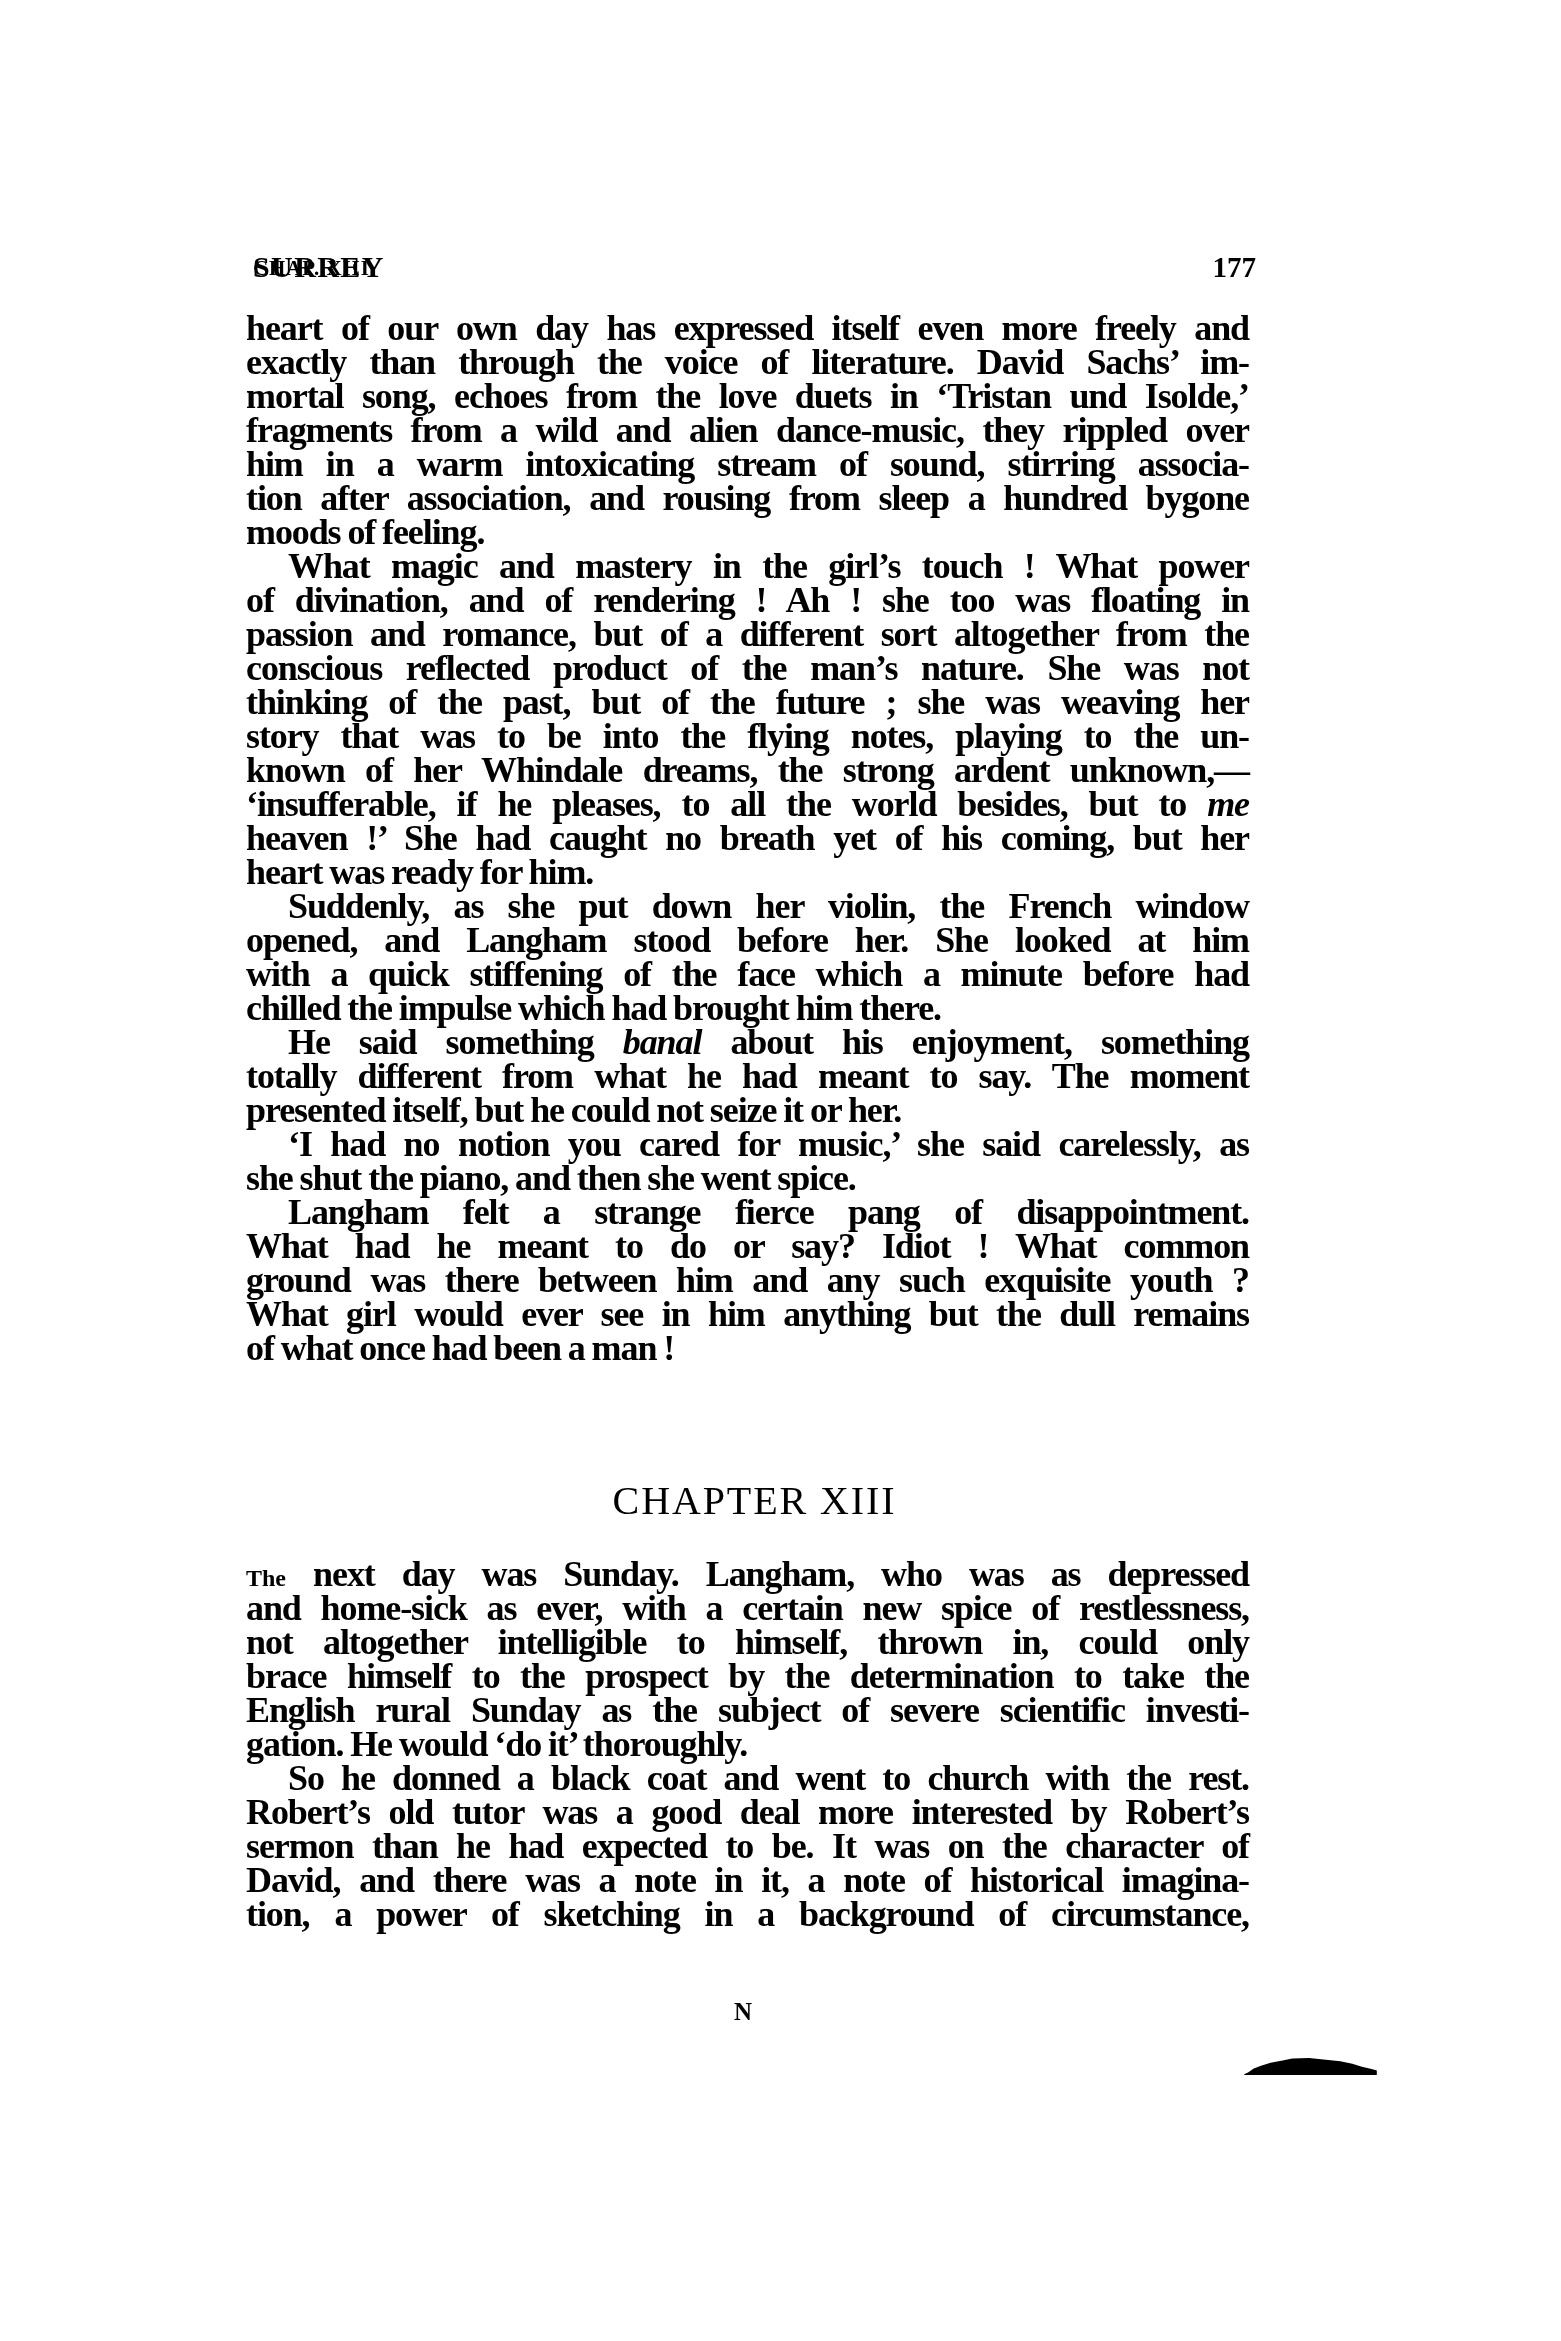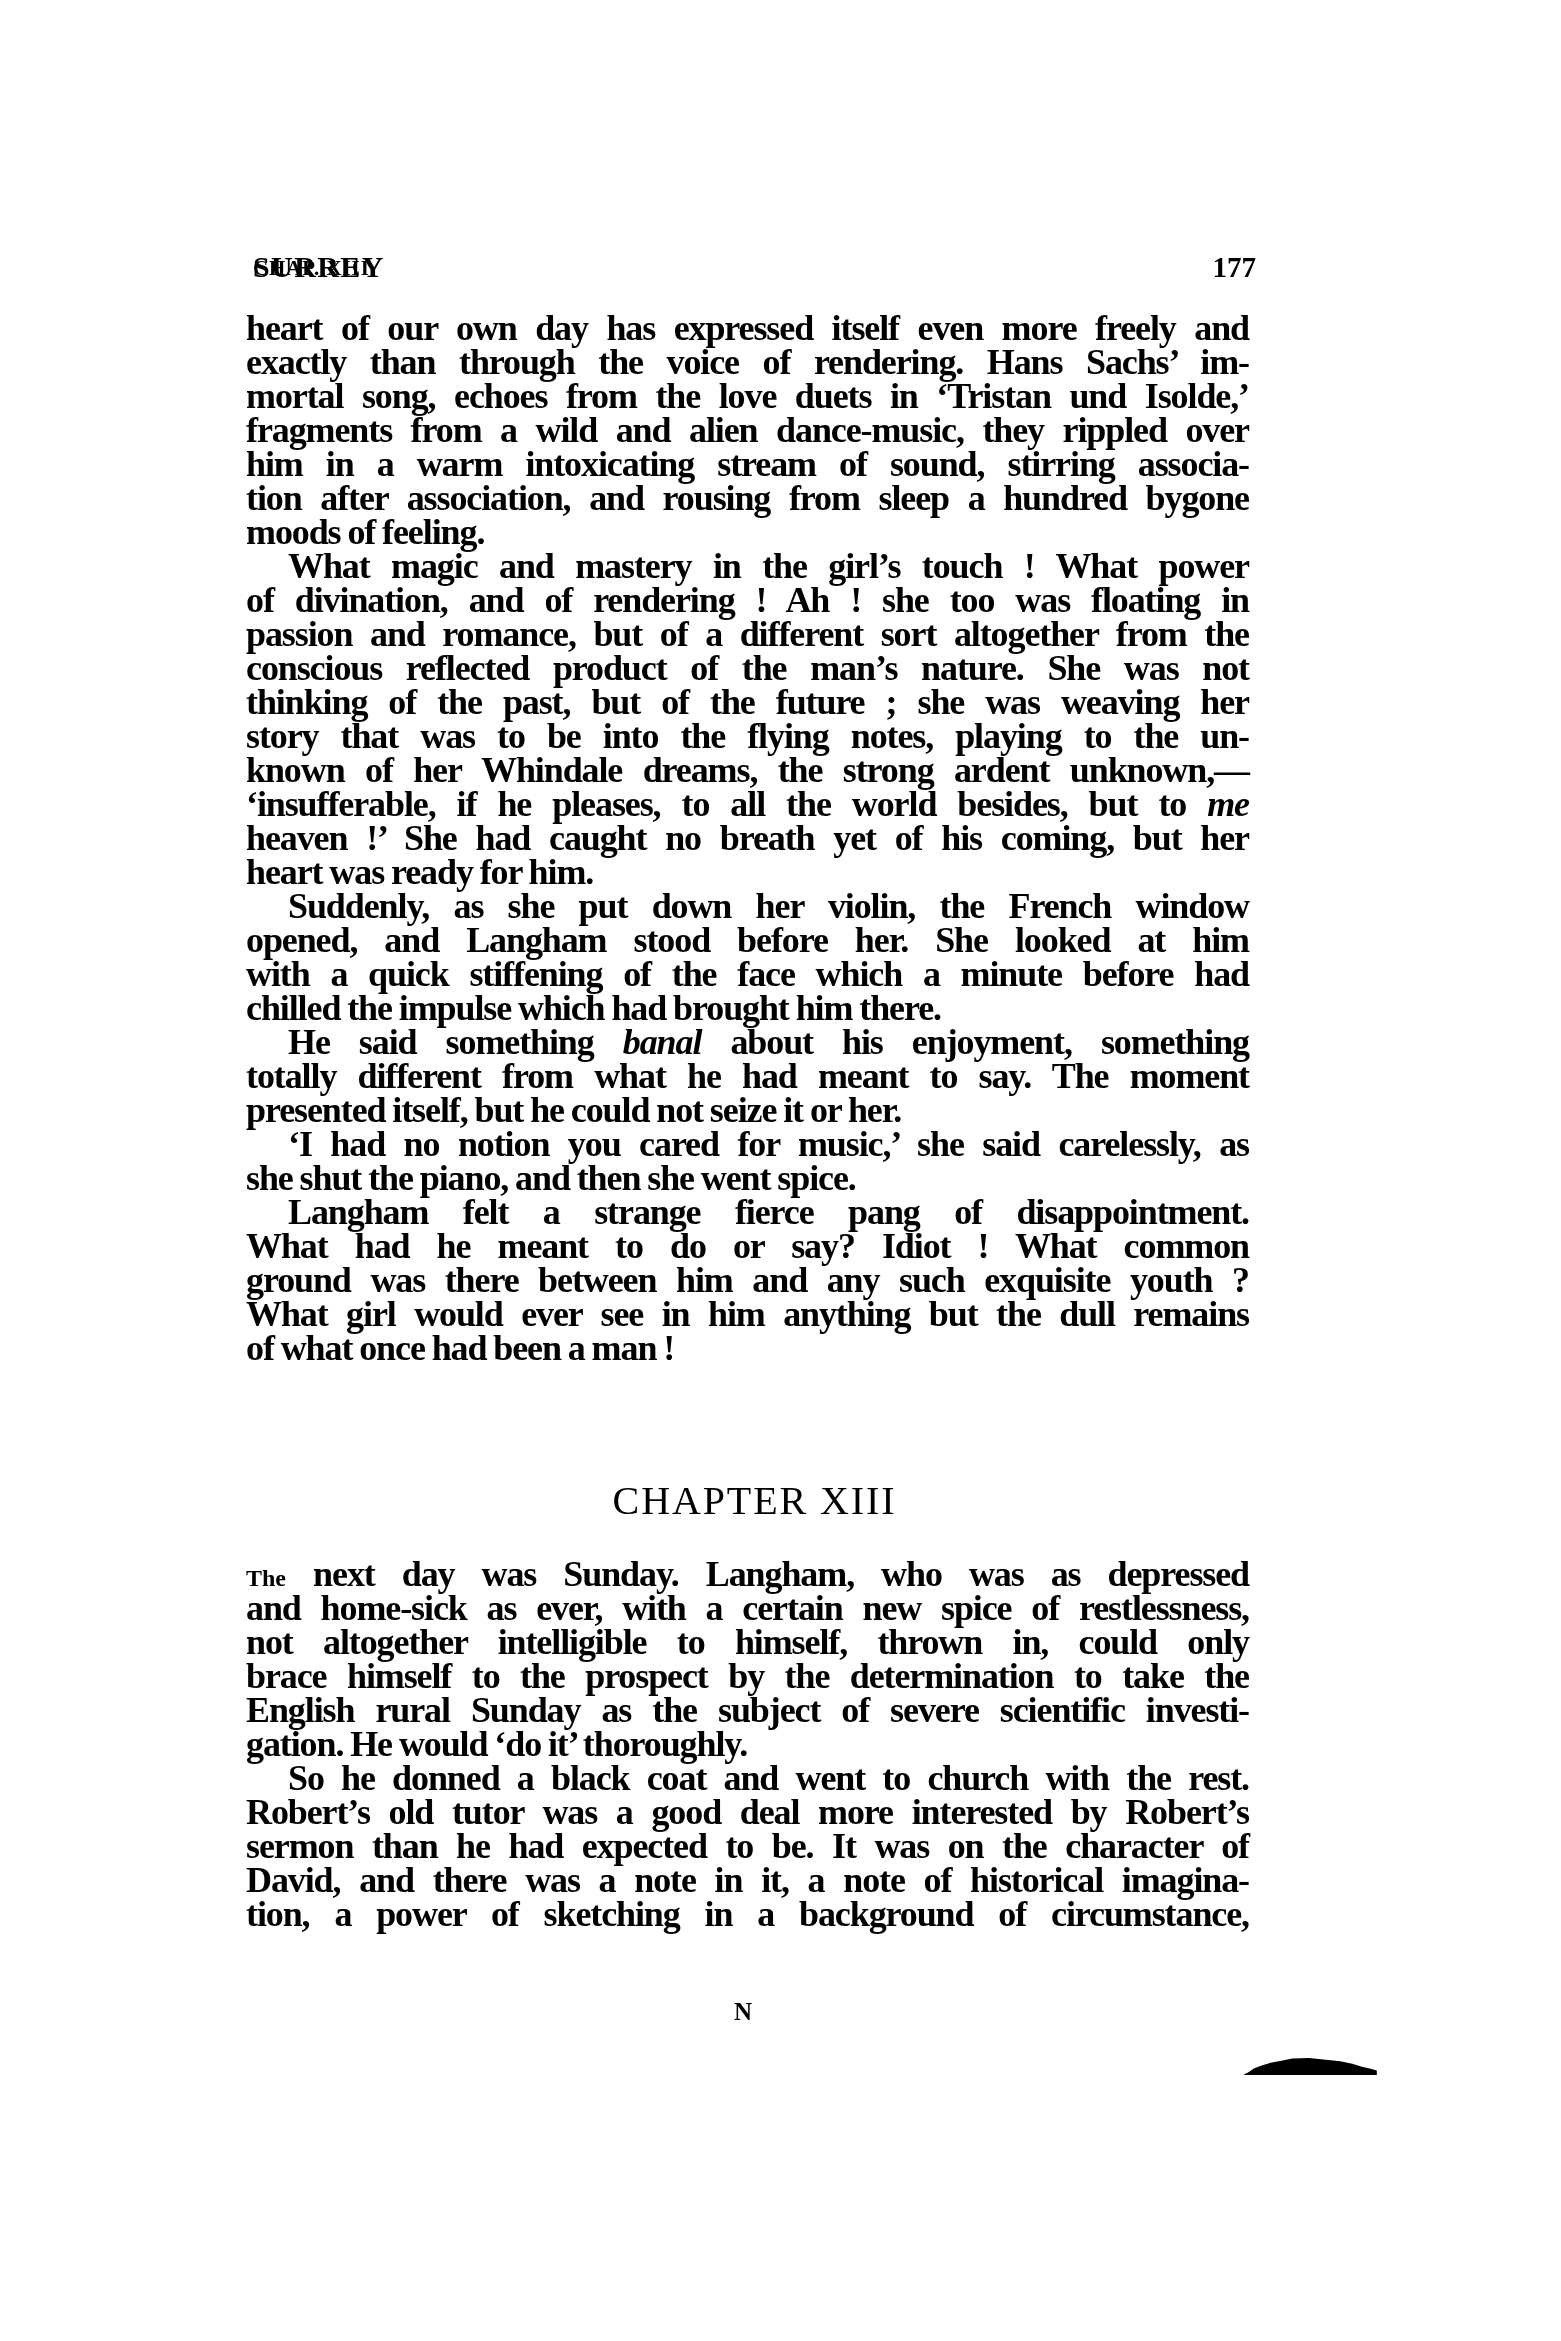--- a/index.html
+++ b/index.html
@@ -116,21 +116,21 @@
 <div class="page">
 
   <div class="running-head">
     <span class="rh-left">CHAP. XIII</span>
     <span class="rh-center">SURREY</span>
     <span class="rh-right">177</span>
   </div>
 
   <div class="block" style="top:311px;">
     <span class="line">heart of our own day has expressed itself even more freely and</span>
-    <span class="line">exactly than through the voice of rendering.  Hans Sachs’ im-</span>
+    <span class="line">exactly than through the voice of literature.  David Sachs’ im-</span>
     <span class="line">mortal song, echoes from the love duets in ‘Tristan und Isolde,’</span>
     <span class="line">fragments from a wild and alien dance-music, they rippled over</span>
     <span class="line">him in a warm intoxicating stream of sound, stirring associa-</span>
     <span class="line">tion after association, and rousing from sleep a hundred bygone</span>
     <span class="line last">moods of feeling.</span>
     <span class="line indent">What magic and mastery in the girl’s touch !  What power</span>
     <span class="line">of divination, and of rendering !  Ah ! she too was floating in</span>
     <span class="line">passion and romance, but of a different sort altogether from the</span>
     <span class="line">conscious reflected product of the man’s nature.  She was not</span>
     <span class="line">thinking of the past, but of the future ; she was weaving her</span>

